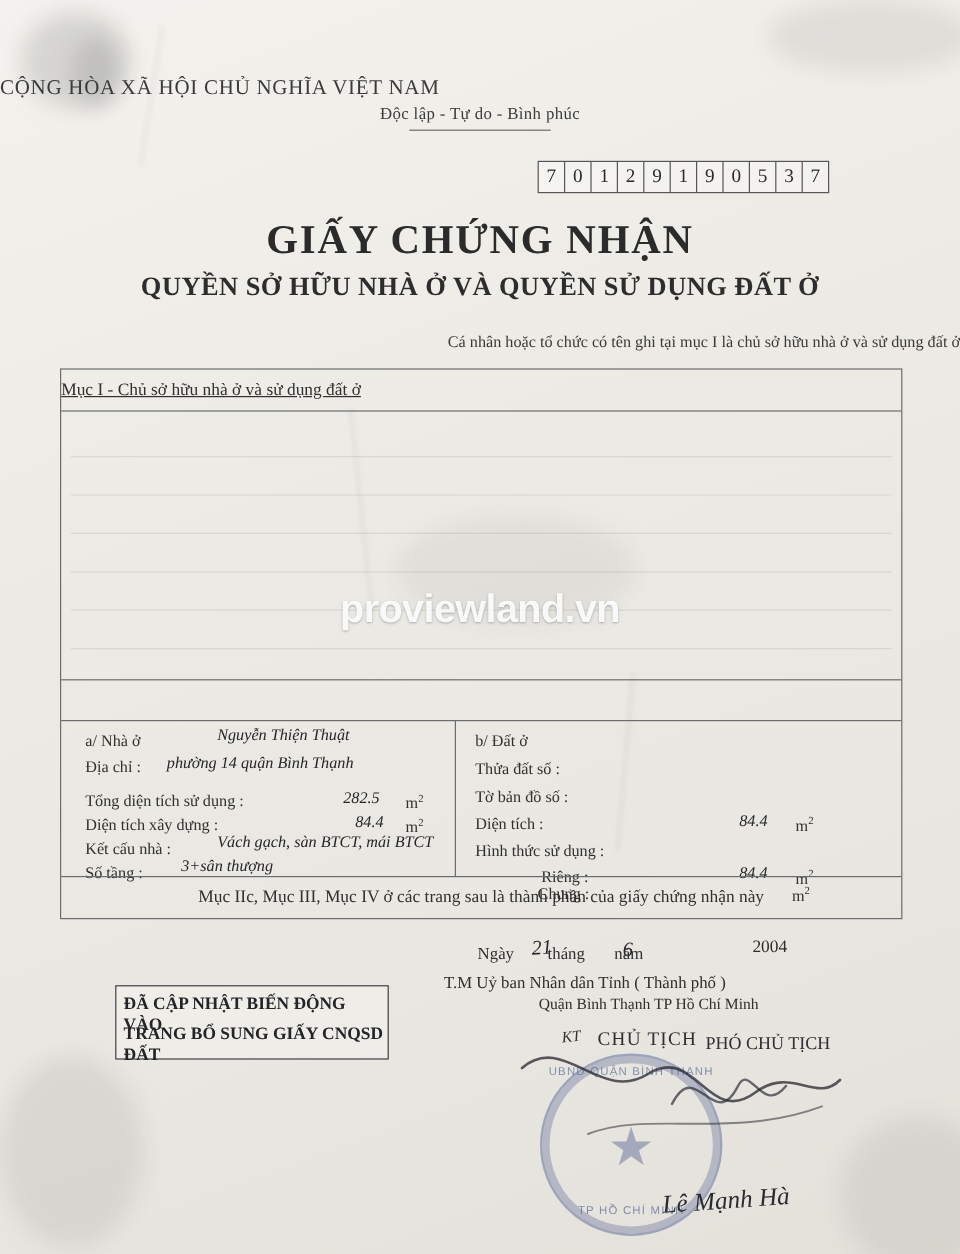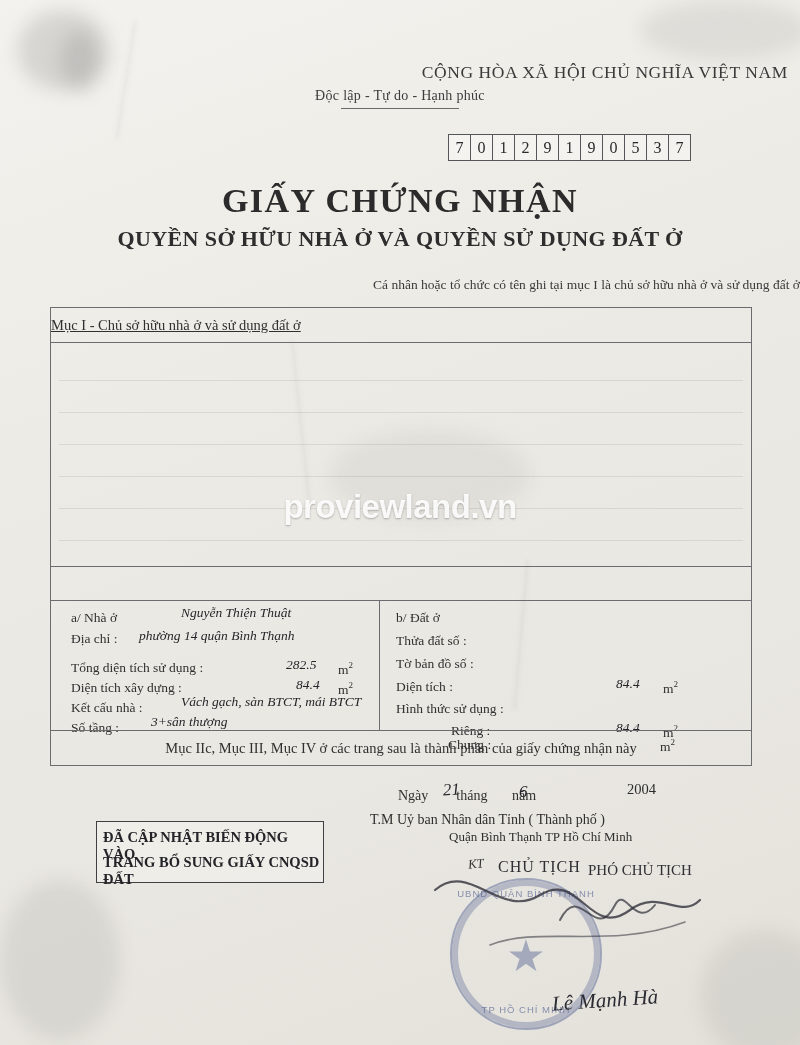--- a/index.html
+++ b/index.html
@@ -41,21 +41,21 @@
     filter: blur(2px);
   }
   .c1 { left: 125px; top: 20px;  width: 2px; height: 120px; transform: rotate(9deg); }
   .c2 { left: 300px; top: 340px; width: 2px; height: 170px; transform: rotate(-6deg); }
   .c3 { left: 520px; top: 560px; width: 2px; height: 150px; transform: rotate(5deg); }
 
   .txt { position: absolute; white-space: nowrap; }
 
   
   #nation-line {
-    left: 0; top: 62px; width: 788px; text-align: right;
+    left: 0; top: 62px; width: 788px; text-align: left;
     font-size: 17.5px; letter-spacing: 0.6px; color: #3a3a3a;
     font-family: "Liberation Serif", serif;
   }
   #motto-line {
     left: 0; top: 88px; width: 800px; text-align: center;
     font-size: 14px; letter-spacing: 0.3px; color: #3c3c3c;
   }
   #motto-underline {
     position: absolute; left: 341px; top: 108px; width: 118px;
     border-bottom: 1px solid #6a6a6a;
@@ -191,21 +191,21 @@
   <div class="blotch b2"></div>
   <div class="blotch b3"></div>
   <div class="blotch b4"></div>
   <div class="blotch b5"></div>
   <div class="blotch b6"></div>
   <div class="crease c1"></div>
   <div class="crease c2"></div>
   <div class="crease c3"></div>
 
   <div class="txt" id="nation-line">CỘNG HÒA XÃ HỘI CHỦ NGHĨA VIỆT NAM</div>
-  <div class="txt" id="motto-line">Độc lập - Tự do - Hạnh phúc</div>
+  <div class="txt" id="motto-line">Độc lập - Tự do - Bình phúc</div>
   <div id="motto-underline"></div>
 
   <div id="serial">
     <div class="cell">7</div>
     <div class="cell">0</div>
     <div class="cell">1</div>
     <div class="cell">2</div>
     <div class="cell">9</div>
     <div class="cell">1</div>
     <div class="cell">9</div>

